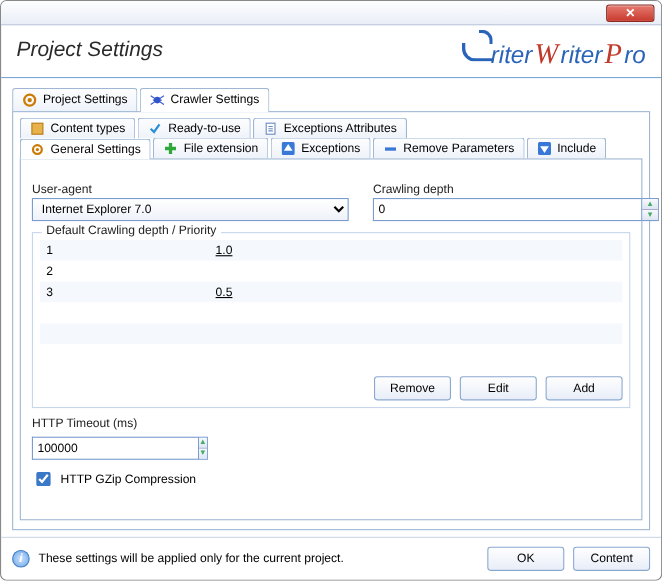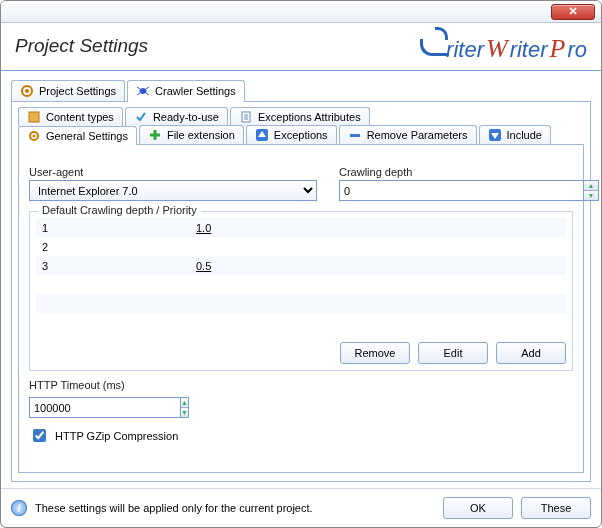--- a/index.html
+++ b/index.html
@@ -258,16 +258,16 @@
   </div>
 
   <div class="footer">
     <span class="info-icon">i</span>
     <span>These settings will be applied only for the current project.</span>
     <span class="spacer"></span>
     <div class="btn">
         <span>OK</span>
       </div>
     <div class="btn">
-        <span>These</span>
+        <span>Content</span>
       </div>
   </div>
 </div>
 
 </body></html>

